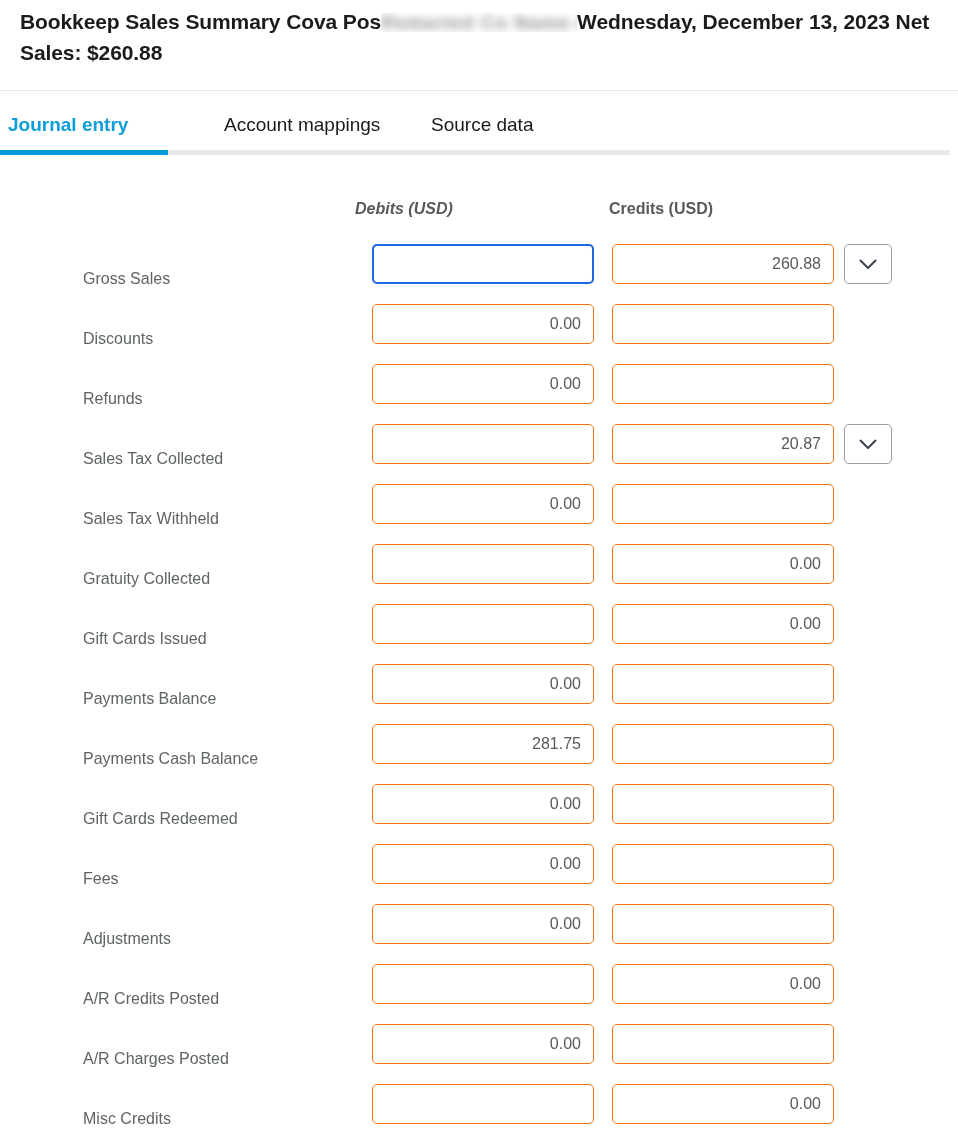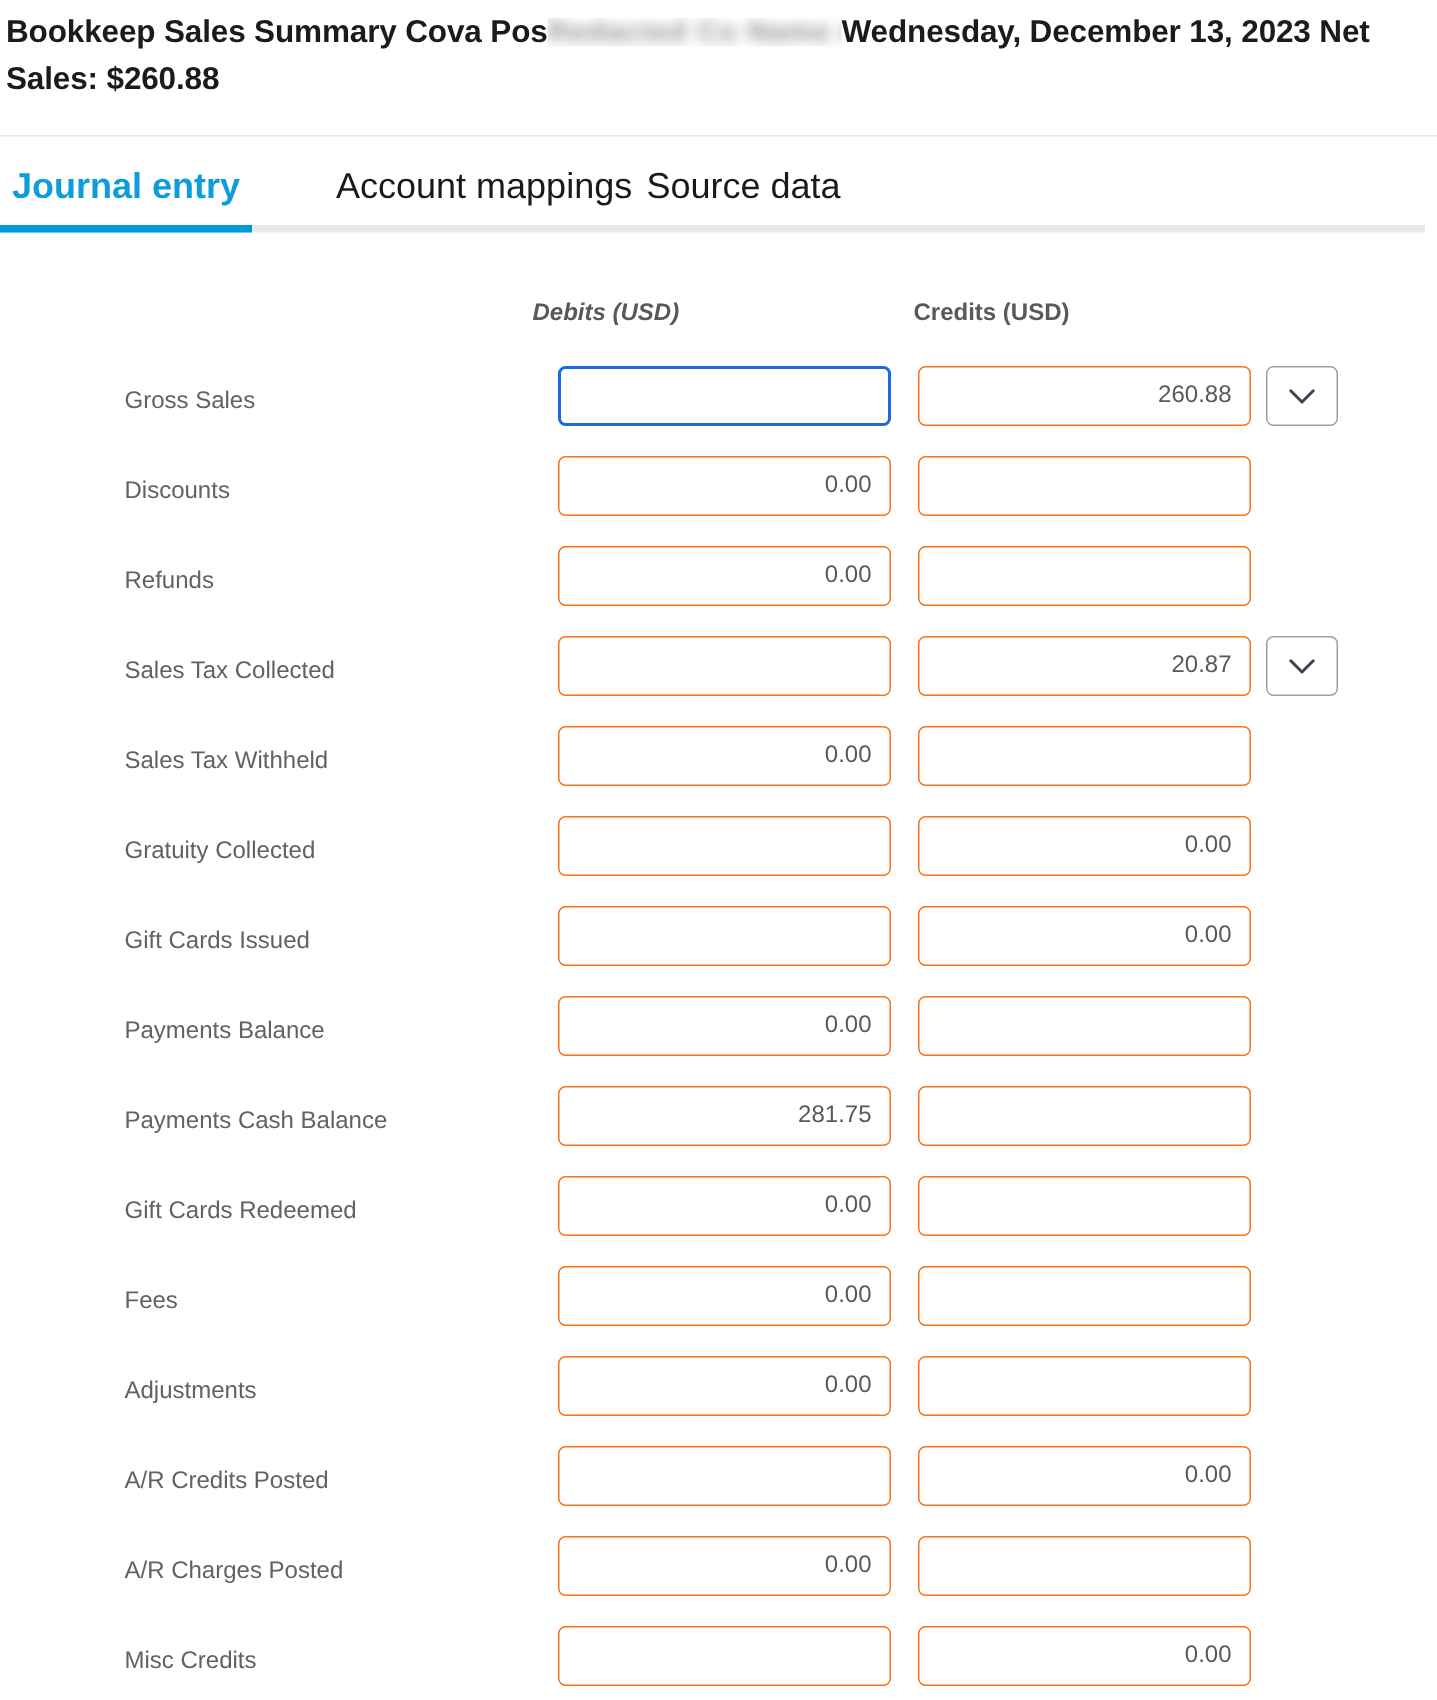--- a/index.html
+++ b/index.html
@@ -16,21 +16,21 @@
     overflow: hidden;
     position: relative;
   }
 
   
   .page-title {
     position: absolute;
     left: 0;
     top: 6px;
     width: 958px;
-    padding: 0 4px;
+    padding: 0 20px;
     font-size: 21px;
     font-weight: bold;
     line-height: 31px;
     color: #1b1b1b;
     letter-spacing: -0.1px;
   }
   .title-redacted {
     display: inline-block;
     vertical-align: middle;
     width: 196px;
@@ -67,21 +67,21 @@
     left: 0;
     top: 103px;
     width: 958px;
     height: 56px;
   }
   .tab {
     position: absolute;
     top: 0;
     height: 44px;
     line-height: 44px;
-    font-size: 24px;
+    font-size: 19px;
     color: #1a1a1a;
     white-space: nowrap;
     cursor: pointer;
   }
   .tab.active {
     color: #0d9ddb;
     font-weight: bold;
   }
   .tab-0 { left: 8px; }
   .tab-1 { left: 193px; margin-left: 31px; }
@@ -130,21 +130,21 @@
     top: 240px;
     width: 958px;
   }
   .row {
     position: relative;
     height: 60px;
   }
   .row-label {
     position: absolute;
     left: 83px;
-    top: 4px;
+    top: 15px;
     height: 48px;
     line-height: 48px;
     font-size: 16px;
     color: #5e6366;
     white-space: nowrap;
   }
   .cell {
     position: absolute;
     top: 4px;
     width: 222px;

